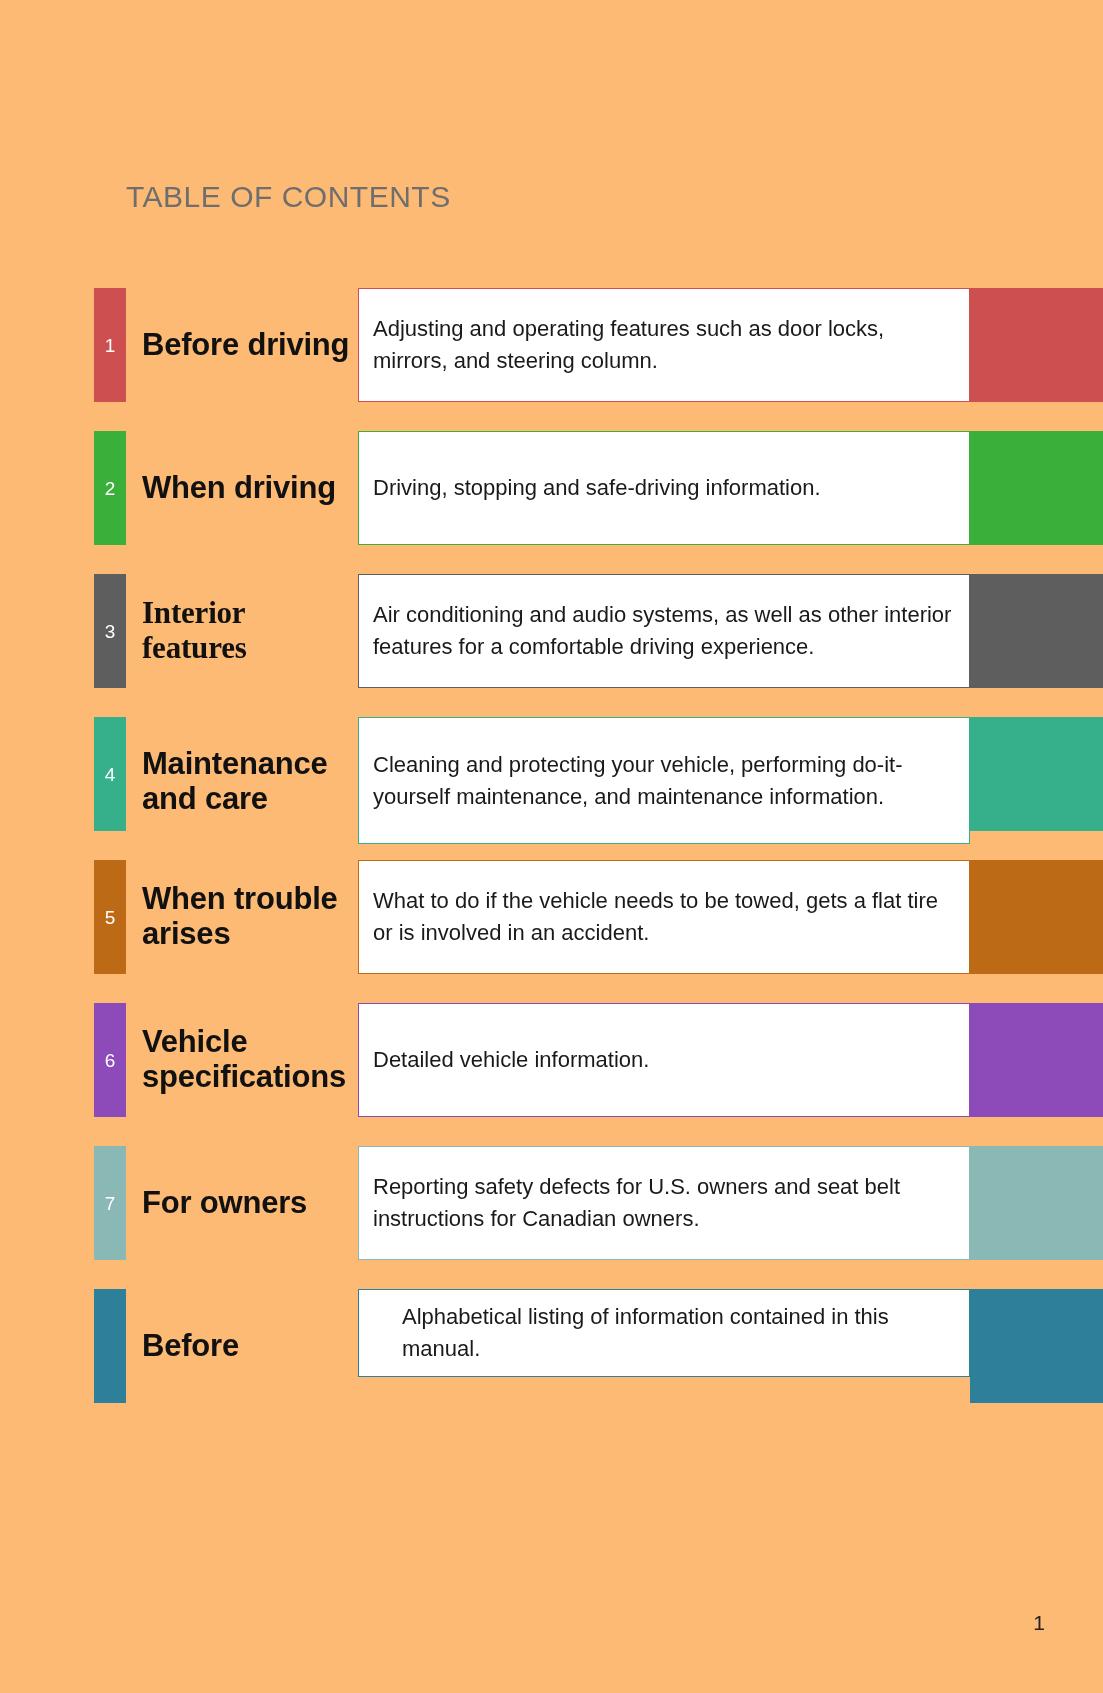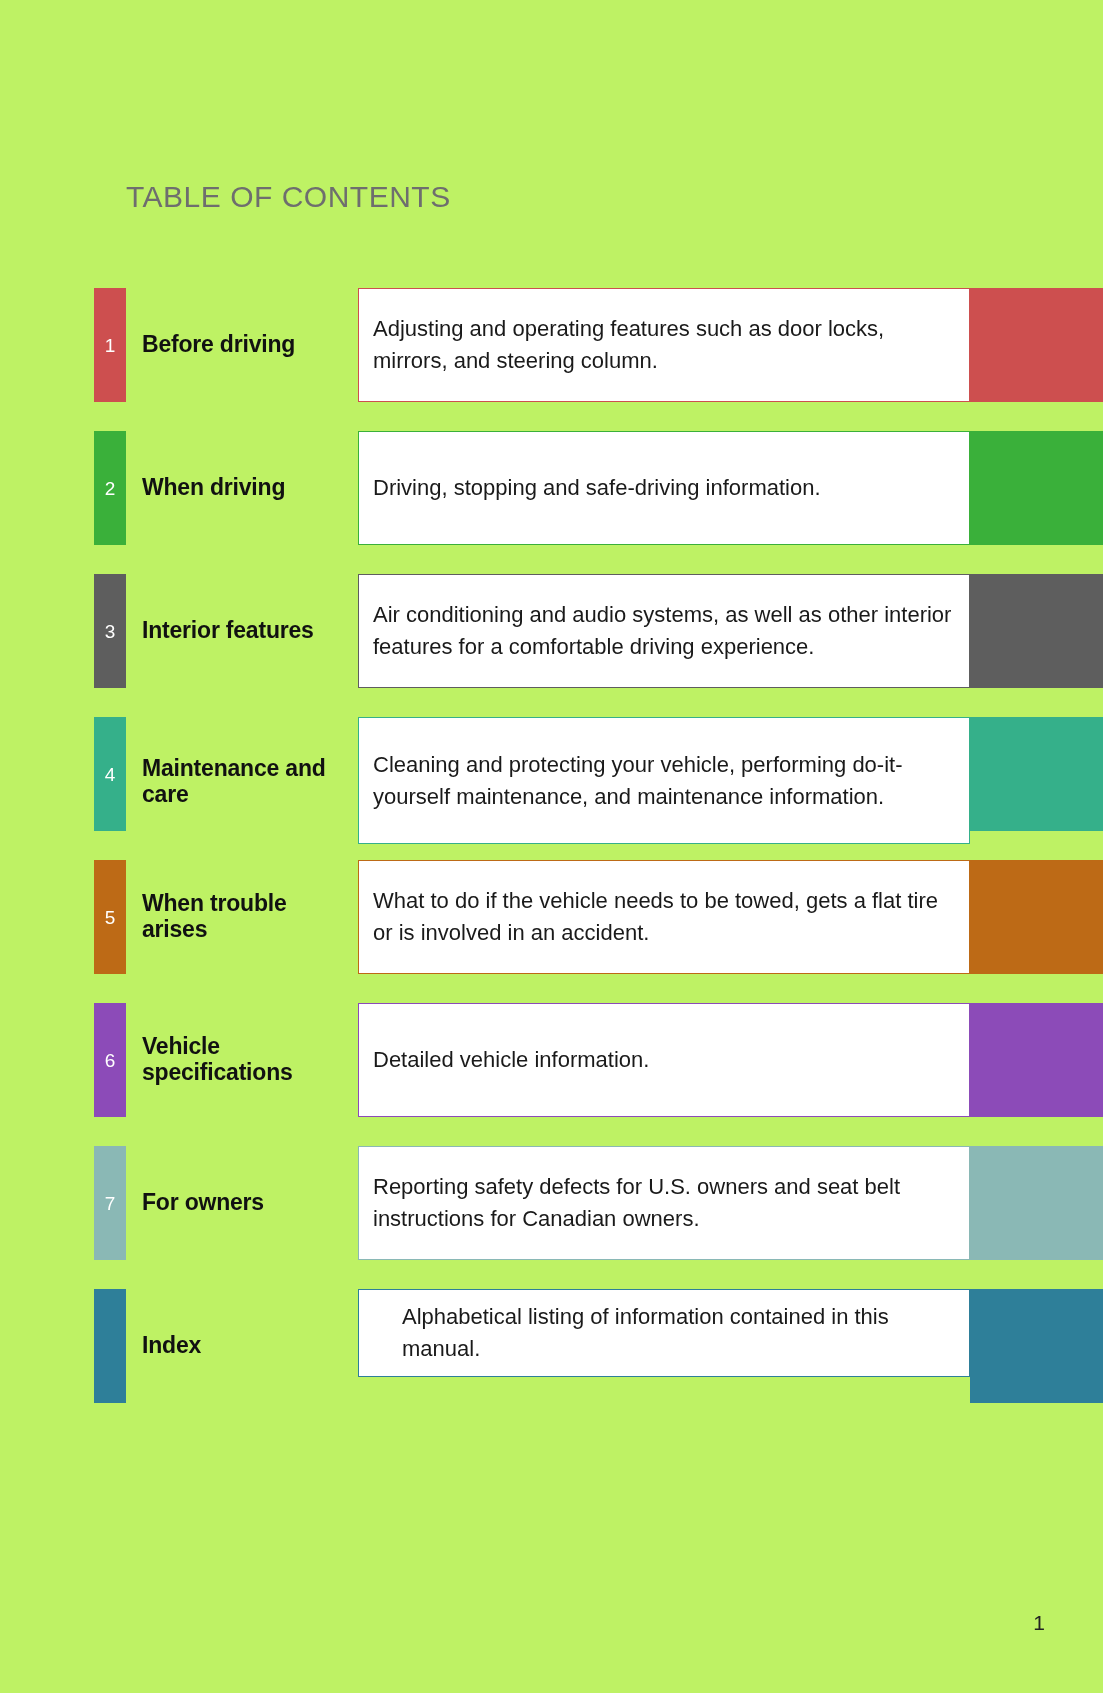--- a/index.html
+++ b/index.html
@@ -12,21 +12,21 @@
     height: 1693px;
     position: relative;
     font-family: "Liberation Sans", sans-serif;
     overflow: hidden;
   }
 
   .page {
     position: relative;
     width: 1103px;
     height: 1693px;
-    background: #bef264;
+    background: #fdba74;
   }
 
   .toc-title {
     position: absolute;
     left: 126px;
     top: 180px;
     font-size: 30px;
     letter-spacing: 0.5px;
     color: #6e6e6e;
     font-weight: 400;
@@ -65,21 +65,21 @@
     line-height: 1;
     font-family: "Liberation Sans", sans-serif;
   }
 
   
   .row-label {
     position: absolute;
     left: 142px;
     width: 210px;
     color: #111111;
-    font-size: 23px;
+    font-size: 31px;
     font-weight: 600;
     line-height: 1.12;
     letter-spacing: -0.2px;
     font-family: "Liberation Sans", sans-serif;
     display: flex;
     align-items: center;
   }
 
   
   .desc-box {
@@ -142,21 +142,21 @@
         <div class="row-label" style="height: 114px; top: 0px;">When driving</div>
         <div class="desc-box" style="height: 114px; border-color: rgb(58, 176, 58);">
           <div class="desc-text">Driving, stopping and safe-driving information.</div>
         </div>
         <div class="bleed" style="height: 114px; top: 0px; background: rgb(58, 176, 58);"></div>
       </div>
       <div class="toc-row" style="height: 114px;">
         <div class="tab" style="height: 114px; background: rgb(94, 94, 94);">
           <span class="tab-num">3</span>
         </div>
-        <div class="row-label" style="height: 114px; top: 0px;">Interior features</div>
+        <div class="row-label" style="height: 114px; top: 0px; font-family: Liberation Serif, serif;">Interior features</div>
         <div class="desc-box" style="height: 114px; border-color: rgb(94, 94, 94);">
           <div class="desc-text">Air conditioning and audio systems, as well as other interior features for a comfortable driving experience.</div>
         </div>
         <div class="bleed" style="height: 114px; top: 0px; background: rgb(94, 94, 94);"></div>
       </div>
       <div class="toc-row" style="height: 114px;">
         <div class="tab" style="height: 114px; background: rgb(53, 176, 138);">
           <span class="tab-num">4</span>
         </div>
         <div class="row-label" style="height: 114px; top: 8px;">Maintenance and care</div>
@@ -192,21 +192,21 @@
         <div class="row-label" style="height: 114px; top: 0px;">For owners</div>
         <div class="desc-box" style="height: 114px; border-color: rgb(138, 184, 181);">
           <div class="desc-text">Reporting safety defects for U.S. owners and seat belt instructions for Canadian owners.</div>
         </div>
         <div class="bleed" style="height: 114px; top: 0px; background: rgb(138, 184, 181);"></div>
       </div>
       <div class="toc-row" style="height: 114px;">
         <div class="tab" style="height: 114px; background: rgb(46, 127, 153);">
           <span class="tab-num"></span>
         </div>
-        <div class="row-label" style="height: 114px; top: 0px;">Index</div>
+        <div class="row-label" style="height: 114px; top: 0px;">Before</div>
         <div class="desc-box" style="height: 88px; border-color: rgb(46, 127, 153); padding-left: 29px;">
           <div class="desc-text">Alphabetical listing of information contained in this manual.</div>
         </div>
         <div class="bleed" style="height: 114px; top: 0px; background: rgb(46, 127, 153);"></div>
       </div>
     </div>
 
   <div class="page-number">1</div>
 
 </div>

